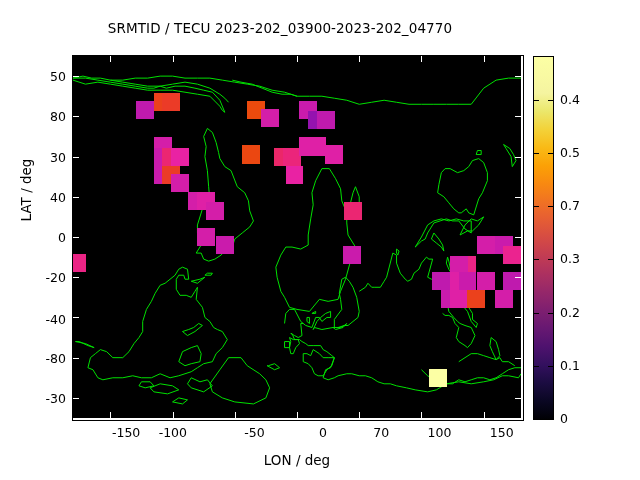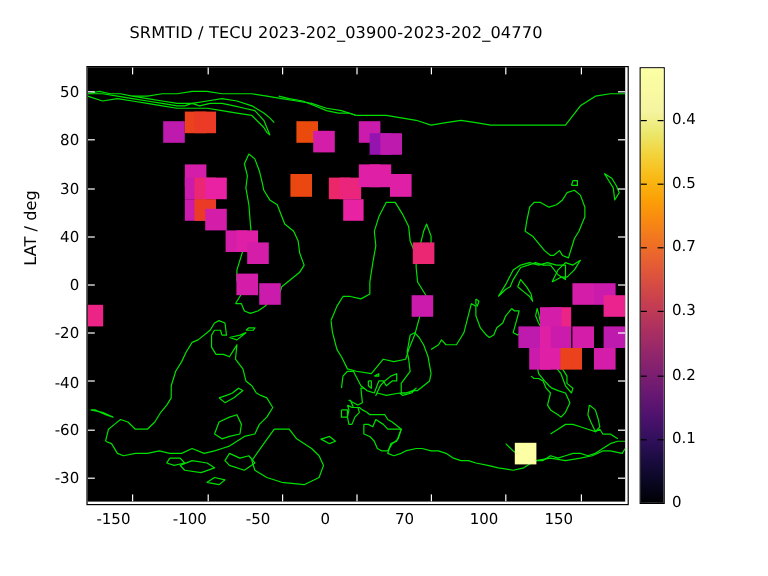--- a/index.html
+++ b/index.html
@@ -32,21 +32,21 @@
   #ylabels{position:absolute;left:24px;top:0;width:42px;height:480px;}
   #ylabel{
     position:absolute;left:-44px;top:182px;width:140px;text-align:center;
     font-size:13.5px;transform:rotate(-90deg);
   }
   .ytickmark{position:absolute;left:0;width:6px;height:1px;background:#000;}
   .ytickmark.r{left:auto;right:0;}
 
   
   .xtick{
-    position:absolute;top:0;width:60px;text-align:left;
+    position:absolute;top:0;width:60px;text-align:right;
     font-size:12.5px;transform:translateX(-50%);
   }
   #xlabels{position:absolute;left:0;top:425px;width:640px;height:20px;}
   #xlabel{
     position:absolute;left:73px;top:452px;width:448px;text-align:center;
     font-size:13.5px;
   }
   .xtickmark{position:absolute;top:0;width:1px;height:6px;background:#000;}
 
   
@@ -196,34 +196,35 @@
   <div id="plot-border"></div>
 
   <div id="ylabels">
       <div class="ytick" style="top: 76.1111px;">50</div>
       <div class="ytick" style="top: 116.333px;">80</div>
       <div class="ytick" style="top: 156.556px;">30</div>
       <div class="ytick" style="top: 196.778px;">40</div>
       <div class="ytick" style="top: 237px;">0</div>
       <div class="ytick" style="top: 277.222px;">-20</div>
       <div class="ytick" style="top: 319px;">-40</div>
-      <div class="ytick" style="top: 357.667px;">-60</div>
+      <div class="ytick" style="top: 357.667px;">-80</div>
       <div class="ytick" style="top: 397.889px;">-30</div>
     </div>
   <div id="ylabel">LAT / deg</div>
 
   <div id="xlabels">
       <div class="xtick" style="left: 110.333px;">-150</div>
-      <div class="xtick" style="left: 174px;">-100</div>
+      <div class="xtick" style="left: 157px;">-100</div>
       <div class="xtick" style="left: 234.778px;">-50</div>
       <div class="xtick" style="left: 297px;">0</div>
       <div class="xtick" style="left: 359.222px;">70</div>
       <div class="xtick" style="left: 421.444px;">100</div>
       <div class="xtick" style="left: 483.667px;">150</div>
     </div>
+  <div id="xlabel">LON / deg</div>
 
   <div id="cbar">
     <div id="cbar-grad" style="background: linear-gradient(rgb(252, 255, 164) 0%, rgb(250, 252, 163) 2.5%, rgb(249, 250, 162) 5%, rgb(247, 247, 161) 7.5%, rgb(245, 244, 160) 10%, rgb(240, 238, 134) 12.5%, rgb(235, 231, 107) 15%, rgb(239, 220, 82) 17.5%, rgb(243, 210, 57) 20%, rgb(246, 198, 40) 22.5%, rgb(249, 186, 22) 25%, rgb(250, 174, 14) 27.5%, rgb(251, 161, 6) 30%, rgb(250, 149, 11) 32.5%, rgb(248, 137, 17) 35%, rgb(244, 126, 26) 37.5%, rgb(240, 114, 35) 40%, rgb(235, 103, 44) 42.5%, rgb(229, 93, 52) 45%, rgb(221, 84, 60) 47.5%, rgb(213, 75, 68) 50%, rgb(204, 67, 76) 52.5%, rgb(194, 60, 83) 55%, rgb(183, 54, 90) 57.5%, rgb(172, 48, 96) 60%, rgb(161, 44, 101) 62.5%, rgb(149, 39, 106) 65%, rgb(138, 35, 109) 67.5%, rgb(126, 31, 112) 70%, rgb(115, 28, 113) 72.5%, rgb(103, 24, 114) 75%, rgb(91, 21, 112) 77.5%, rgb(78, 18, 110) 80%, rgb(65, 17, 102) 82.5%, rgb(51, 16, 94) 85%, rgb(39, 14, 80) 87.5%, rgb(27, 12, 65) 90%, rgb(19, 10, 50) 92.5%, rgb(10, 7, 35) 95%, rgb(5, 4, 20) 97.5%, rgb(0, 0, 4) 100%);"></div>
   <div class="cbtickmark " style="top: 362px;"></div>
       <div class="cbtickmark r" style="top: 362px;"></div>
       <div class="cbtickmark " style="top: 308.765px;"></div>
       <div class="cbtickmark r" style="top: 308.765px;"></div>
       <div class="cbtickmark " style="top: 255.529px;"></div>
       <div class="cbtickmark r" style="top: 255.529px;"></div>
       <div class="cbtickmark " style="top: 202.294px;"></div>

